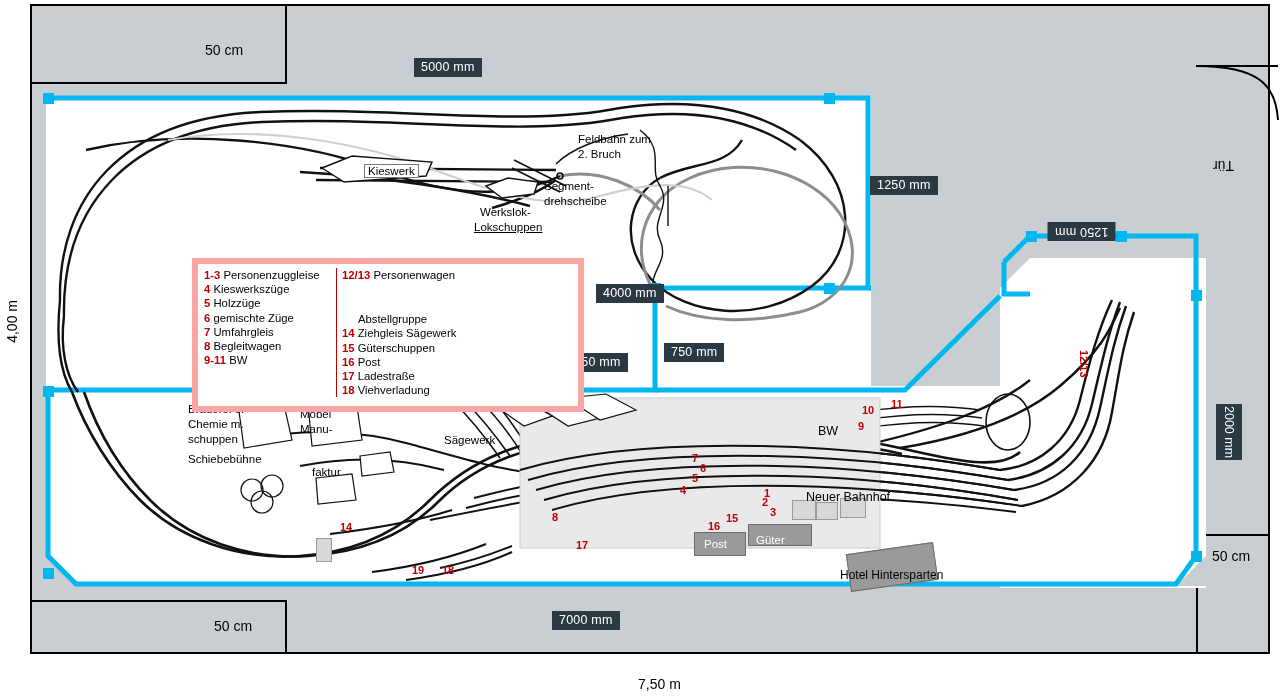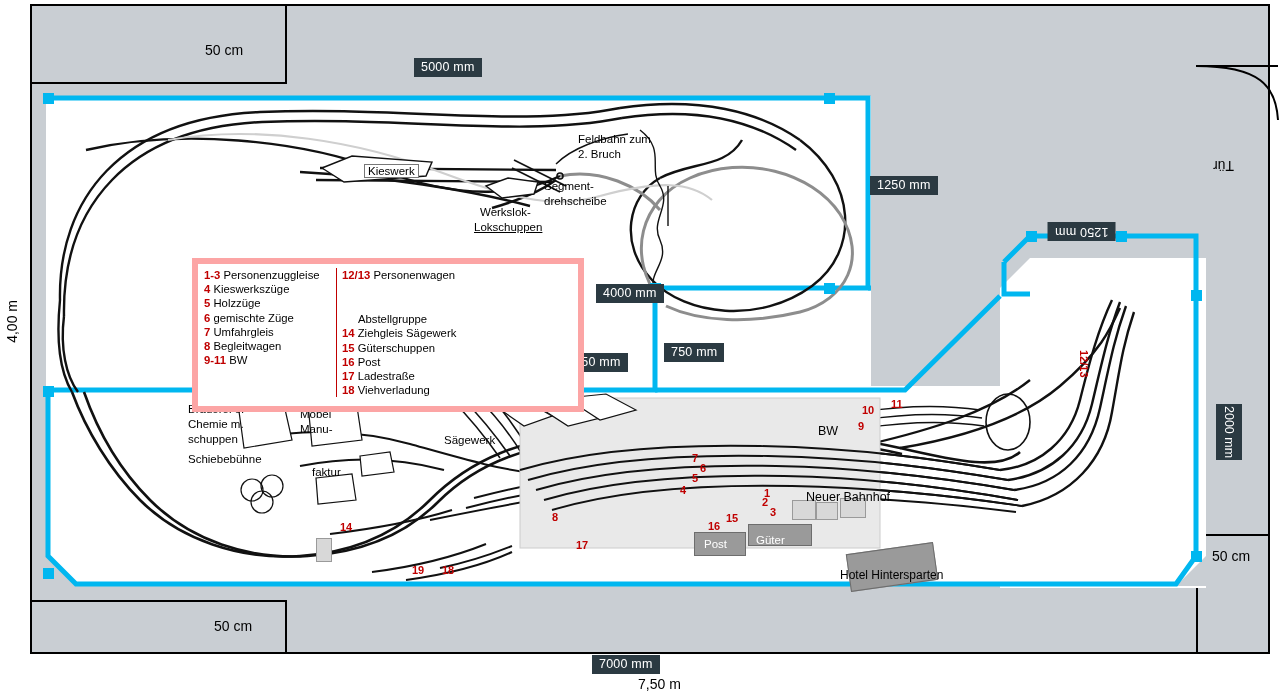--- a/index.html
+++ b/index.html
@@ -214,21 +214,21 @@
   <div class="handle" style="left:1191px;top:551px;"></div>
   <div class="handle" style="left:43px;top:568px;"></div>
   <div class="handle" style="left:43px;top:386px;"></div>
 
   <div class="dim" style="left:414px;top:58px;">5000 mm</div>
   <div class="dim" style="left:870px;top:176px;">1250 mm</div>
   <div class="dim rot" style="left:1048px;top:222px;">1250 mm</div>
   <div class="dim" style="left:596px;top:284px;">4000 mm</div>
   <div class="dim" style="left:664px;top:343px;">750 mm</div>
   <div class="dim" style="left:560px;top:353px;">4750 mm</div>
-  <div class="dim" style="left:592px;top:611px;margin-top:44px;">7000 mm</div>
+  <div class="dim" style="left:552px;top:611px;">7000 mm</div>
   <div class="vdim" style="left:1216px;top:404px;">2000 mm</div>
 
   <div class="plain" style="left:205px;top:42px;">50 cm</div>
   <div class="plain" style="left:214px;top:618px;">50 cm</div>
   <div class="plain" style="left:1212px;top:548px;">50 cm</div>
   <div class="plain v" style="left:4px;top:300px;">4,00 m</div>
   <div class="plain" style="left:638px;top:676px;">7,50 m</div>
   <div class="plain rotdoor" style="left:1213px;top:158px;transform:rotate(180deg);">Tür</div>
 
   <svg style="left:0;top:0;">

